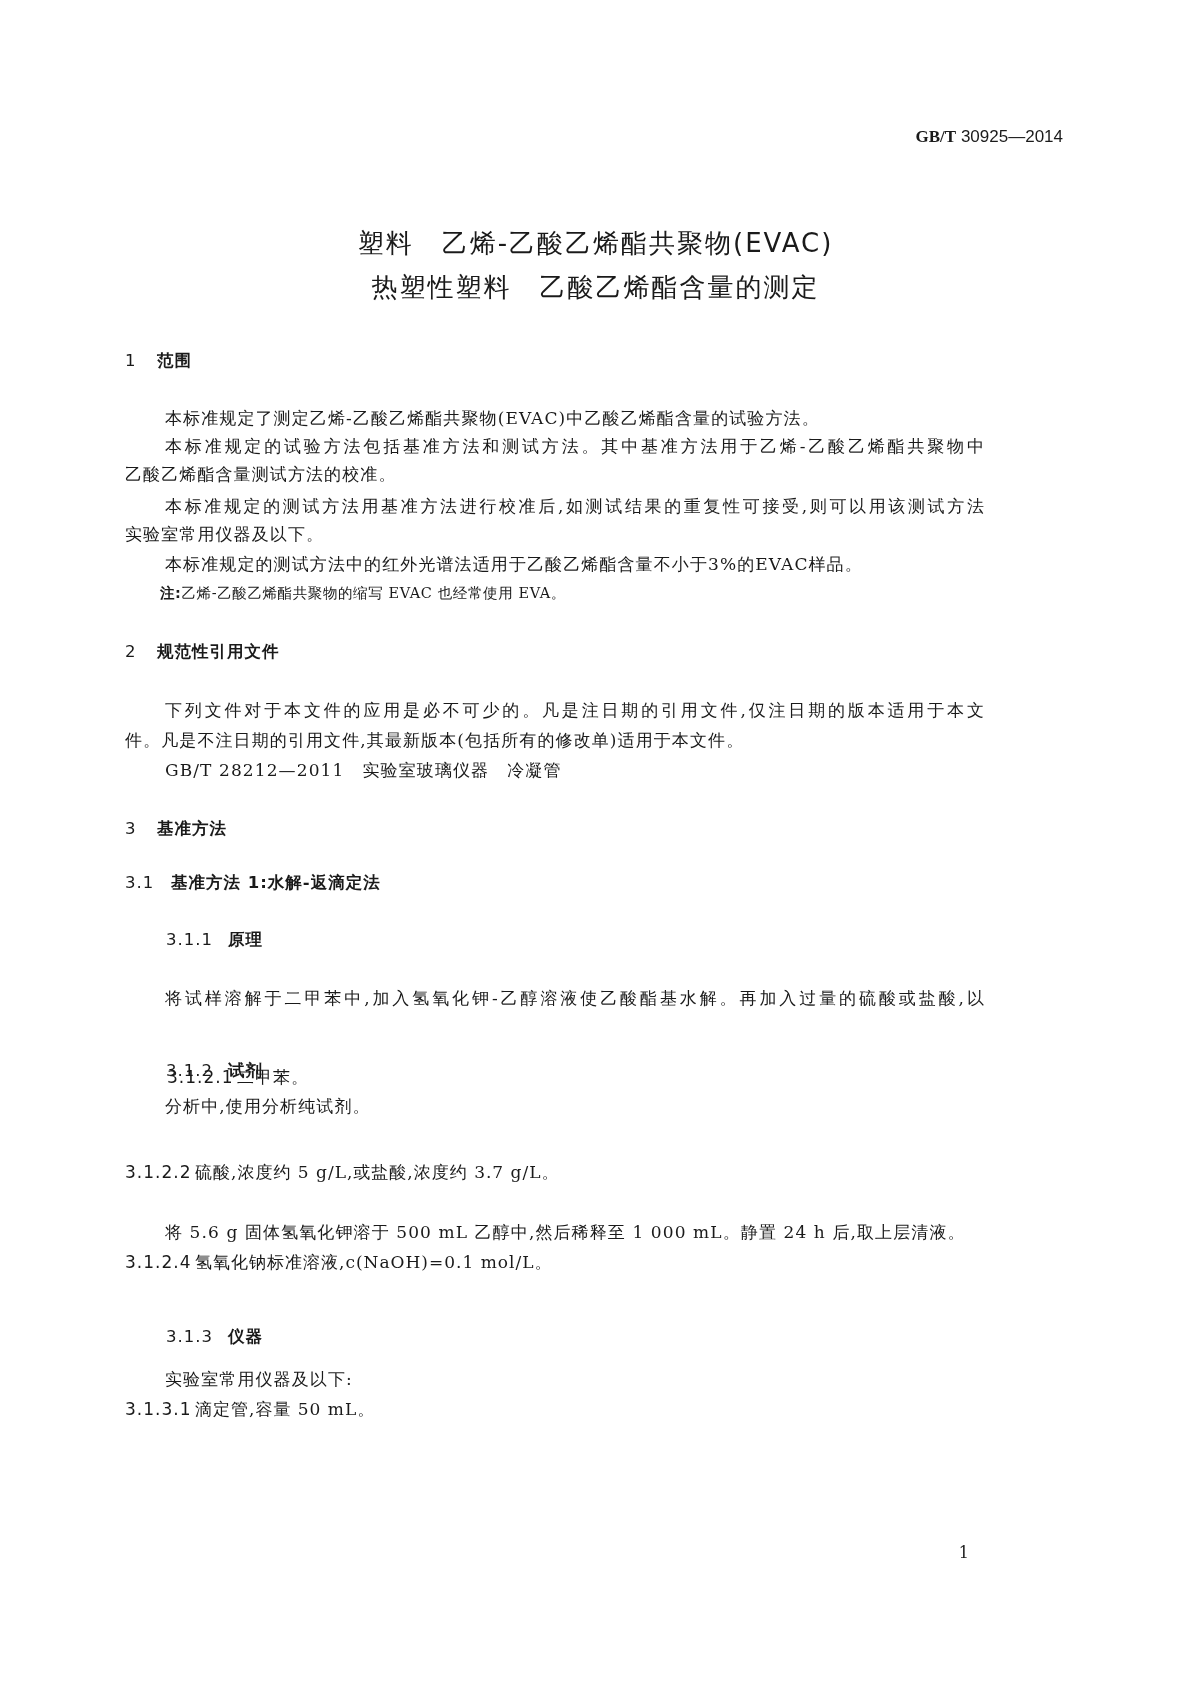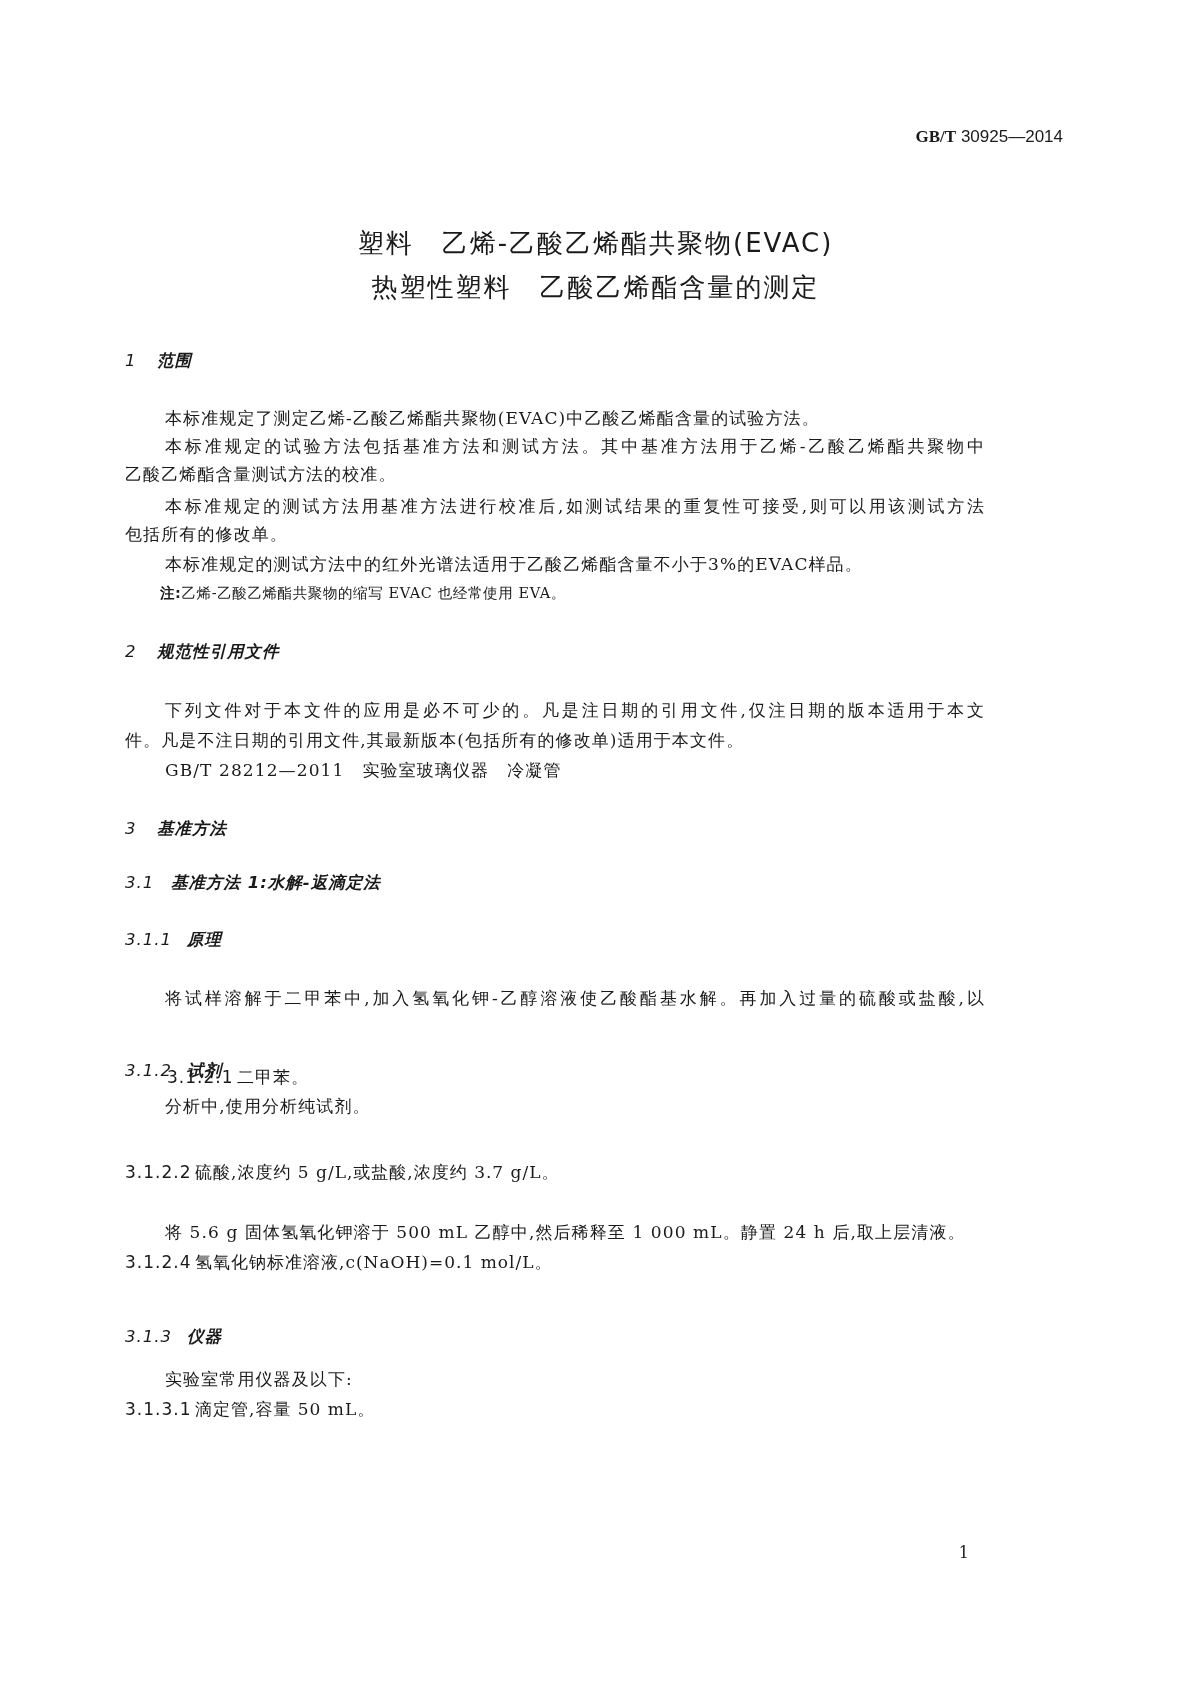--- a/index.html
+++ b/index.html
@@ -34,25 +34,24 @@
       letter-spacing: 2px;
     }
     .title-l1 { top: 226px; }
     .title-l2 { top: 270px; }
     .h1 {
       left: 125px;
       font-size: 16.5px;
       font-family: "DejaVu Sans", sans-serif;
       font-weight: bold;
       letter-spacing: 1px;
-      font-style: italic;
     }
     .h1 .num { display: inline-block; width: 32px; font-weight: normal; }
     .h2num { display: inline-block; width: 46px; font-weight: normal; }
-    .h3num { display: inline-block; width: 62px; font-weight: normal; }
+    .h3num { display: inline-block; width: 62px; font-weight: normal; margin-left: 41px; }
     .h4num {
       display: inline-block; width: 70px;
       font-family: "DejaVu Sans", sans-serif;
       font-weight: normal;
     }
     .para {
       font-size: 17px;
       letter-spacing: 1.1px;
     }
     .indent { left: 165px; }
@@ -80,21 +79,21 @@
   <div class="abs title title-l1">塑料　乙烯-乙酸乙烯酯共聚物(EVAC)</div>
   <div class="abs title title-l2">热塑性塑料　乙酸乙烯酯含量的测定</div>
 
   <div class="abs h1" style="top:350px;">
     <span class="num">1</span><span>范围</span>
   </div>
   <div class="abs para indent" style="top:407px;">本标准规定了测定乙烯-乙酸乙烯酯共聚物(EVAC)中乙酸乙烯酯含量的试验方法。</div>
   <div class="abs para indent justify-line-indent" style="top:435px;">本标准规定的试验方法包括基准方法和测试方法。其中基准方法用于乙烯-乙酸乙烯酯共聚物中</div>
   <div class="abs para flush" style="top:463px;">乙酸乙烯酯含量测试方法的校准。</div>
   <div class="abs para indent justify-line-indent" style="top:495px;">本标准规定的测试方法用基准方法进行校准后,如测试结果的重复性可接受,则可以用该测试方法</div>
-  <div class="abs para flush" style="top:523px;">包括所有的修改单。</div>
+  <div class="abs para flush" style="top:523px;">实验室常用仪器及以下。</div>
   <div class="abs para indent" style="top:553px;">本标准规定的测试方法中的红外光谱法适用于乙酸乙烯酯含量不小于3%的EVAC样品。</div>
   <div class="abs note" style="top:584px;">
     <b>注:</b><span>乙烯-乙酸乙烯酯共聚物的缩写 EVAC 也经常使用 EVA。</span>
   </div>
 
   <div class="abs h1" style="top:641px;">
     <span class="num">2</span><span>规范性引用文件</span>
   </div>
   <div class="abs para indent justify-line-indent" style="top:699px;">下列文件对于本文件的应用是必不可少的。凡是注日期的引用文件,仅注日期的版本适用于本文</div>
   <div class="abs para flush" style="top:729px;">件。凡是不注日期的引用文件,其最新版本(包括所有的修改单)适用于本文件。</div>

